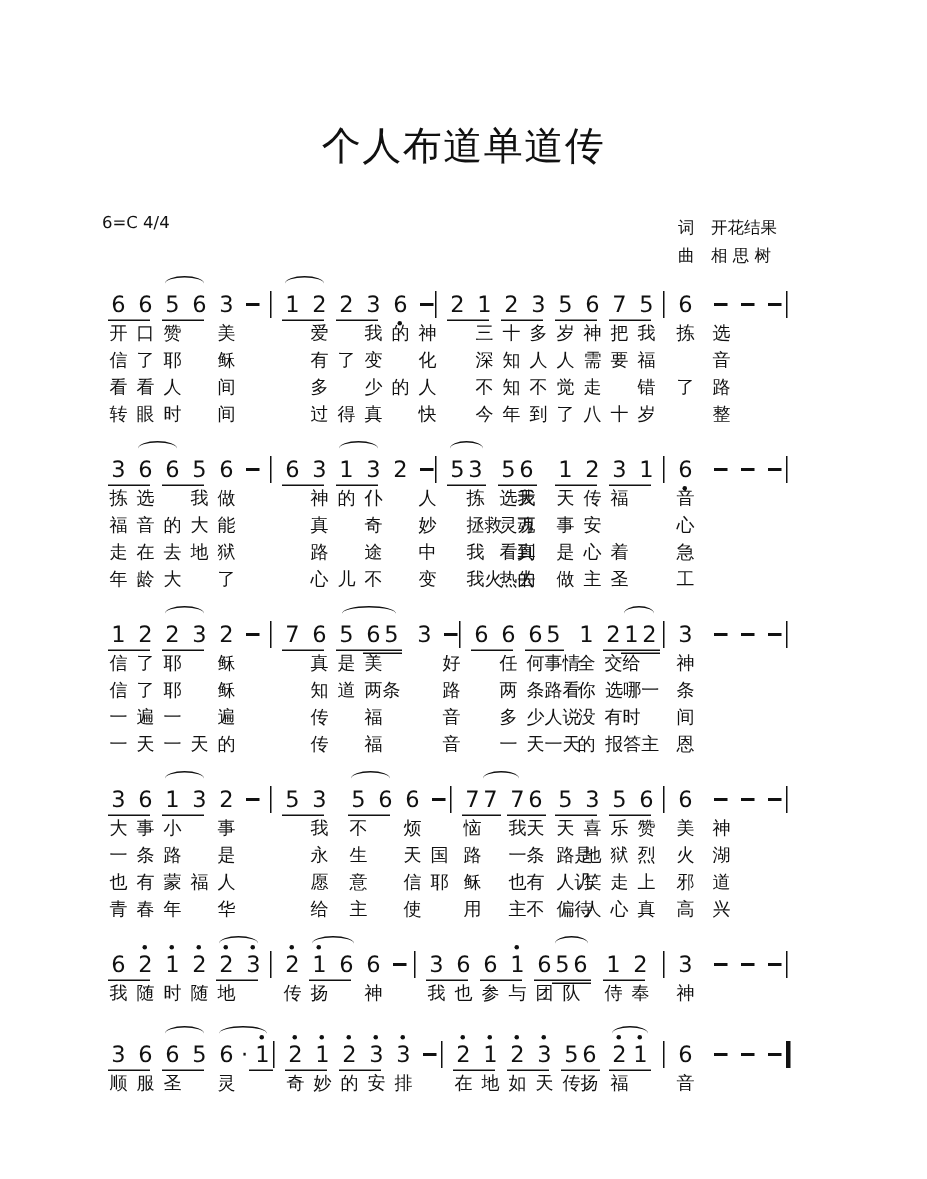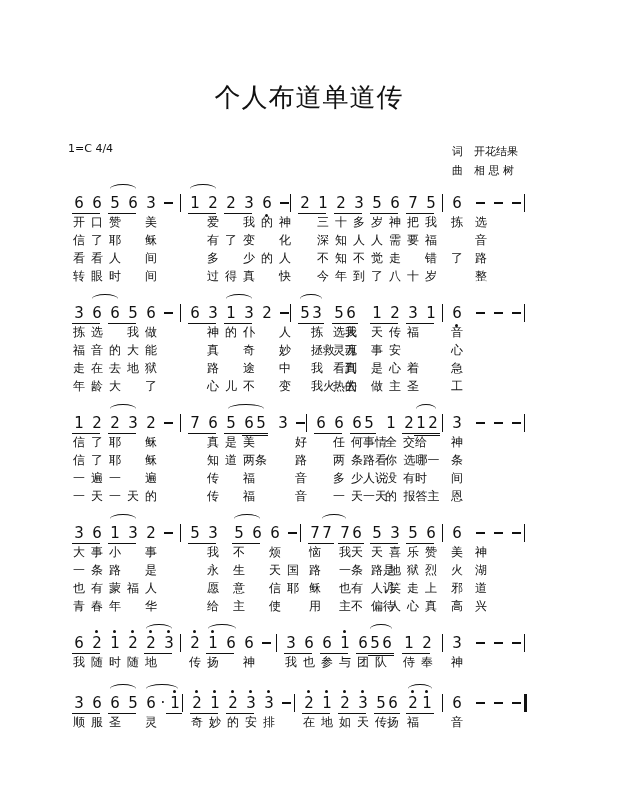--- a/index.html
+++ b/index.html
@@ -19,21 +19,21 @@
   .ul{position:absolute;height:1px;background:#111;top:27px;}
   .ul2{position:absolute;height:1px;background:#111;top:29px;}
   .slur{position:absolute;top:-2px;height:9px;border-top:1.2px solid #111;border-radius:50% 50% 0 0;}
   .lyr{position:relative;height:18px;font-size:12px;}
   .lyr span{position:absolute;width:14px;text-align:center;}
 </style>
 </head>
 <body>
 
 <div class="title">个人布道单道传</div>
-<div class="key">1=C 4/4</div>
+<div class="key">6=C 4/4</div>
 <div class="credits">
   <div><span class="lab">词</span><span>开花结果</span></div>
   <div><span class="lab">曲</span><span>相 思 树</span></div>
 </div>
 
 <div id="score">
     <div class="system" style="top: 186px;">
       <div class="notes">
         <div class="note" style="left: 6px;">6</div>
         <div class="note" style="left: 24px;">6</div>

